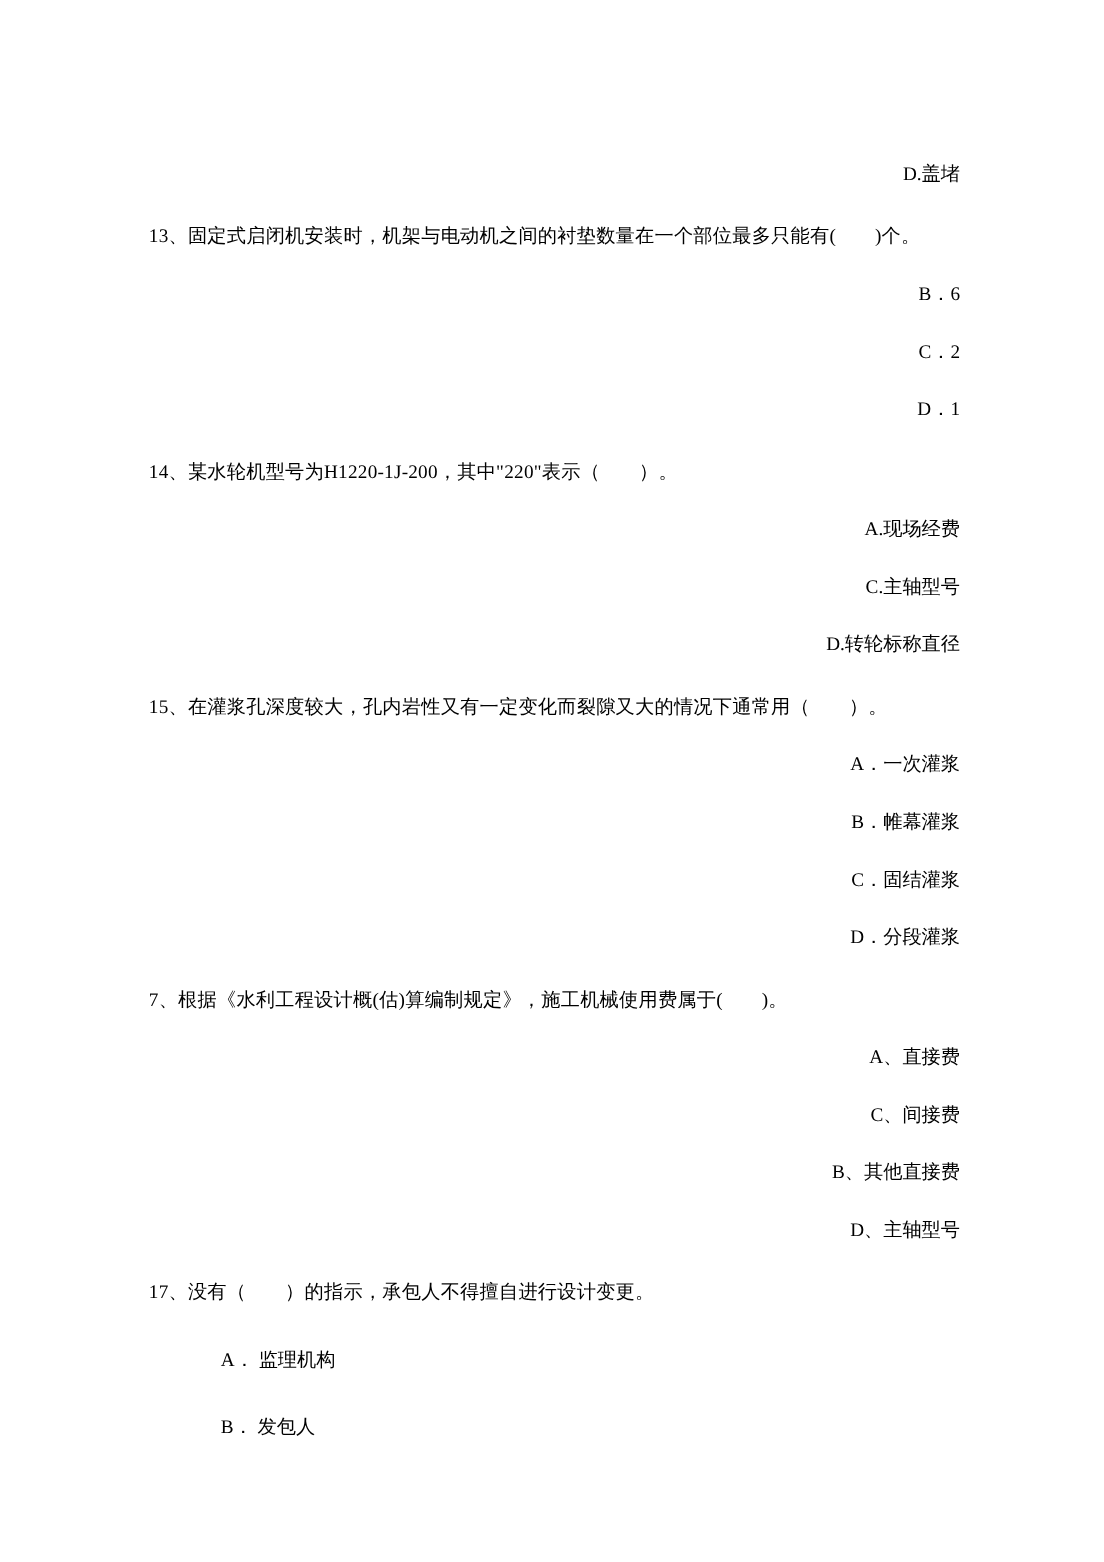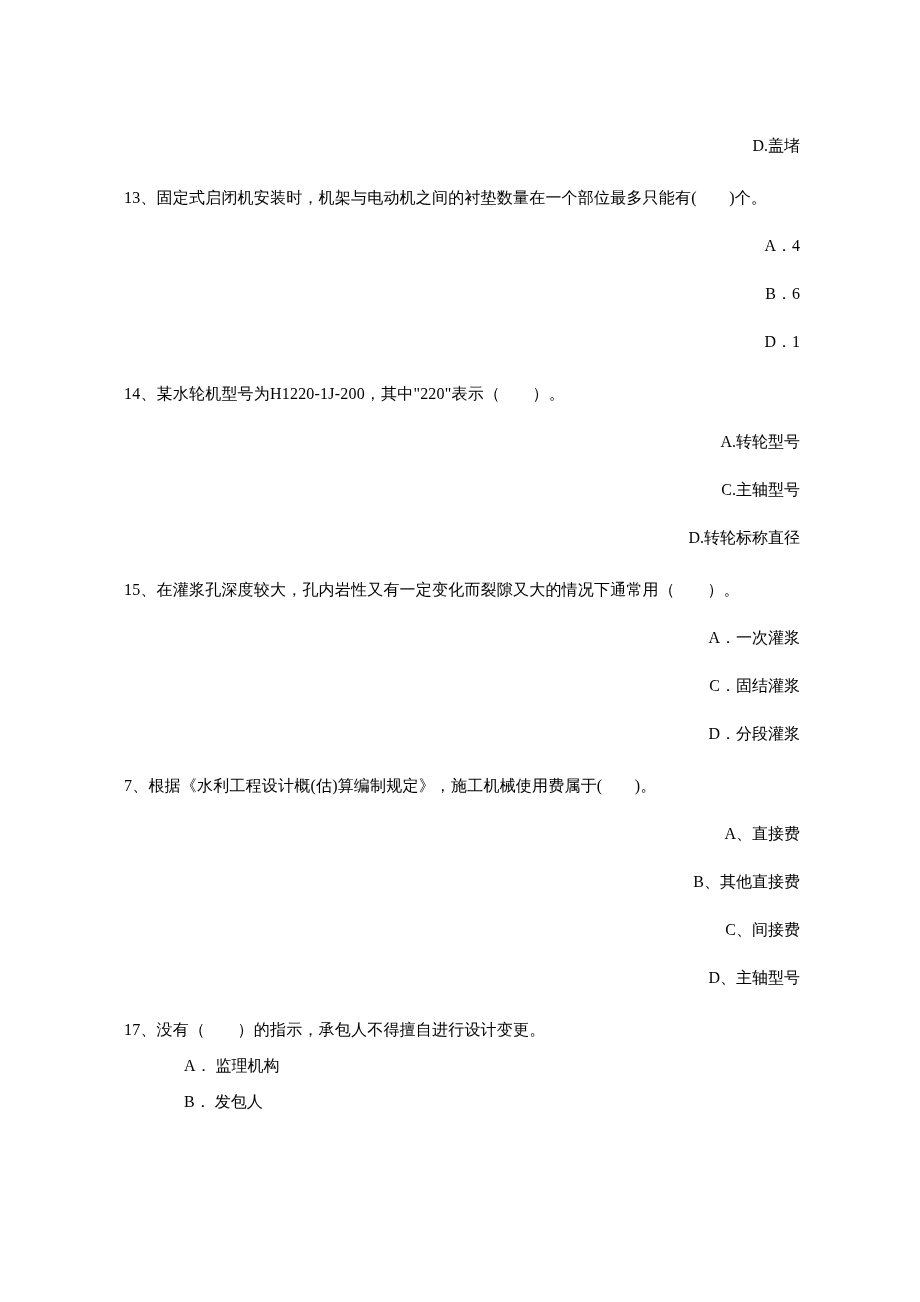--- a/index.html
+++ b/index.html
@@ -17,52 +17,53 @@
     box-sizing: border-box;
     position: relative;
   }
   .option-indent {
     padding-left: 60px;
     margin-top: 24px;
     text-align: right;
   }
   .option-indent2 {
     padding-left: 60px;
-    margin-top: 12px;
+    margin-top: 32px;
   }
   .question {
     margin-top: 28px;
     letter-spacing: 0.2px;
   }
 </style>
 </head>
 <body>
 
 <div class="page">
 
   <div class="option-indent">D.盖堵</div>
 
   <div class="question">13、固定式启闭机安装时，机架与电动机之间的衬垫数量在一个部位最多只能有(　　)个。</div>
-  <div class="option-indent">A．4</div>
   <div class="option-indent">B．6</div>
+  <div class="option-indent">C．2</div>
   <div class="option-indent">D．1</div>
 
   <div class="question">14、某水轮机型号为H1220-1J-200，其中"220"表示（　　）。</div>
-  <div class="option-indent">A.转轮型号</div>
+  <div class="option-indent">A.现场经费</div>
   <div class="option-indent">C.主轴型号</div>
   <div class="option-indent">D.转轮标称直径</div>
 
   <div class="question">15、在灌浆孔深度较大，孔内岩性又有一定变化而裂隙又大的情况下通常用（　　）。</div>
   <div class="option-indent">A．一次灌浆</div>
+  <div class="option-indent">B．帷幕灌浆</div>
   <div class="option-indent">C．固结灌浆</div>
   <div class="option-indent">D．分段灌浆</div>
 
   <div class="question">7、根据《水利工程设计概(估)算编制规定》，施工机械使用费属于(　　)。</div>
   <div class="option-indent">A、直接费</div>
+  <div class="option-indent">C、间接费</div>
   <div class="option-indent">B、其他直接费</div>
-  <div class="option-indent">C、间接费</div>
   <div class="option-indent">D、主轴型号</div>
 
   <div class="question">17、没有（　　）的指示，承包人不得擅自进行设计变更。</div>
   <div class="option-indent2">A． 监理机构</div>
   <div class="option-indent2">B． 发包人</div>
 
 </div>
 
 </body></html>

